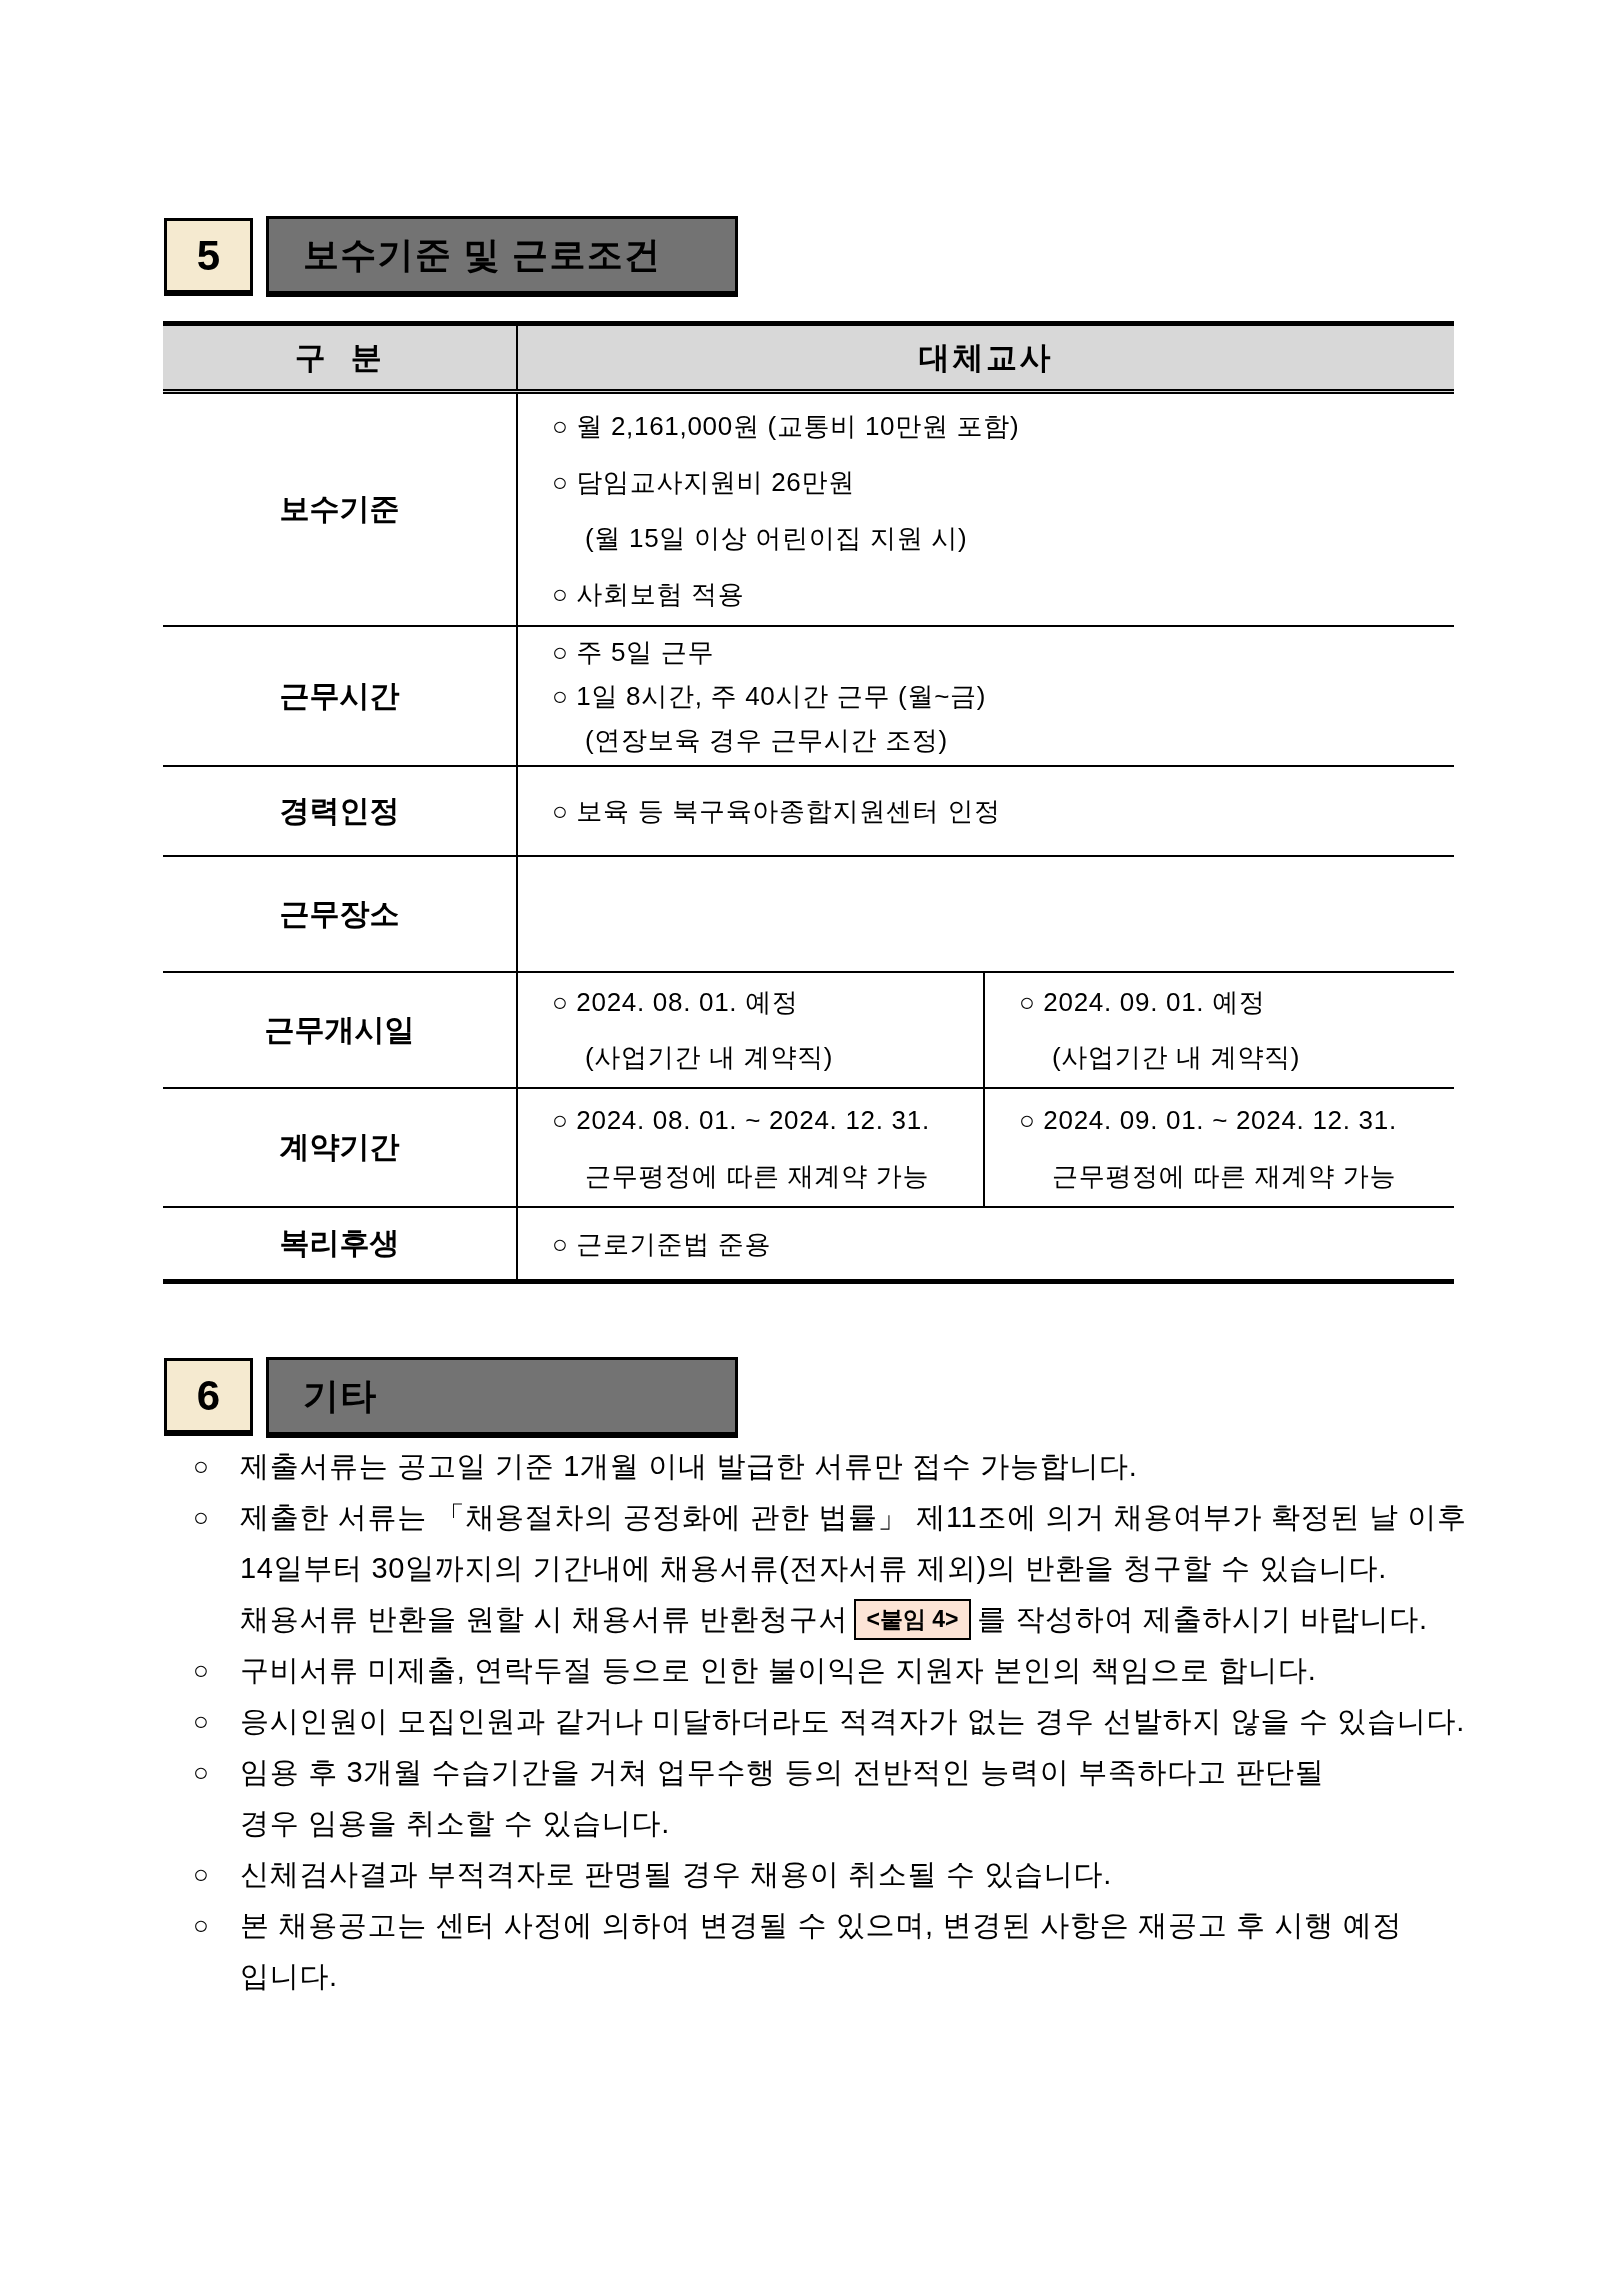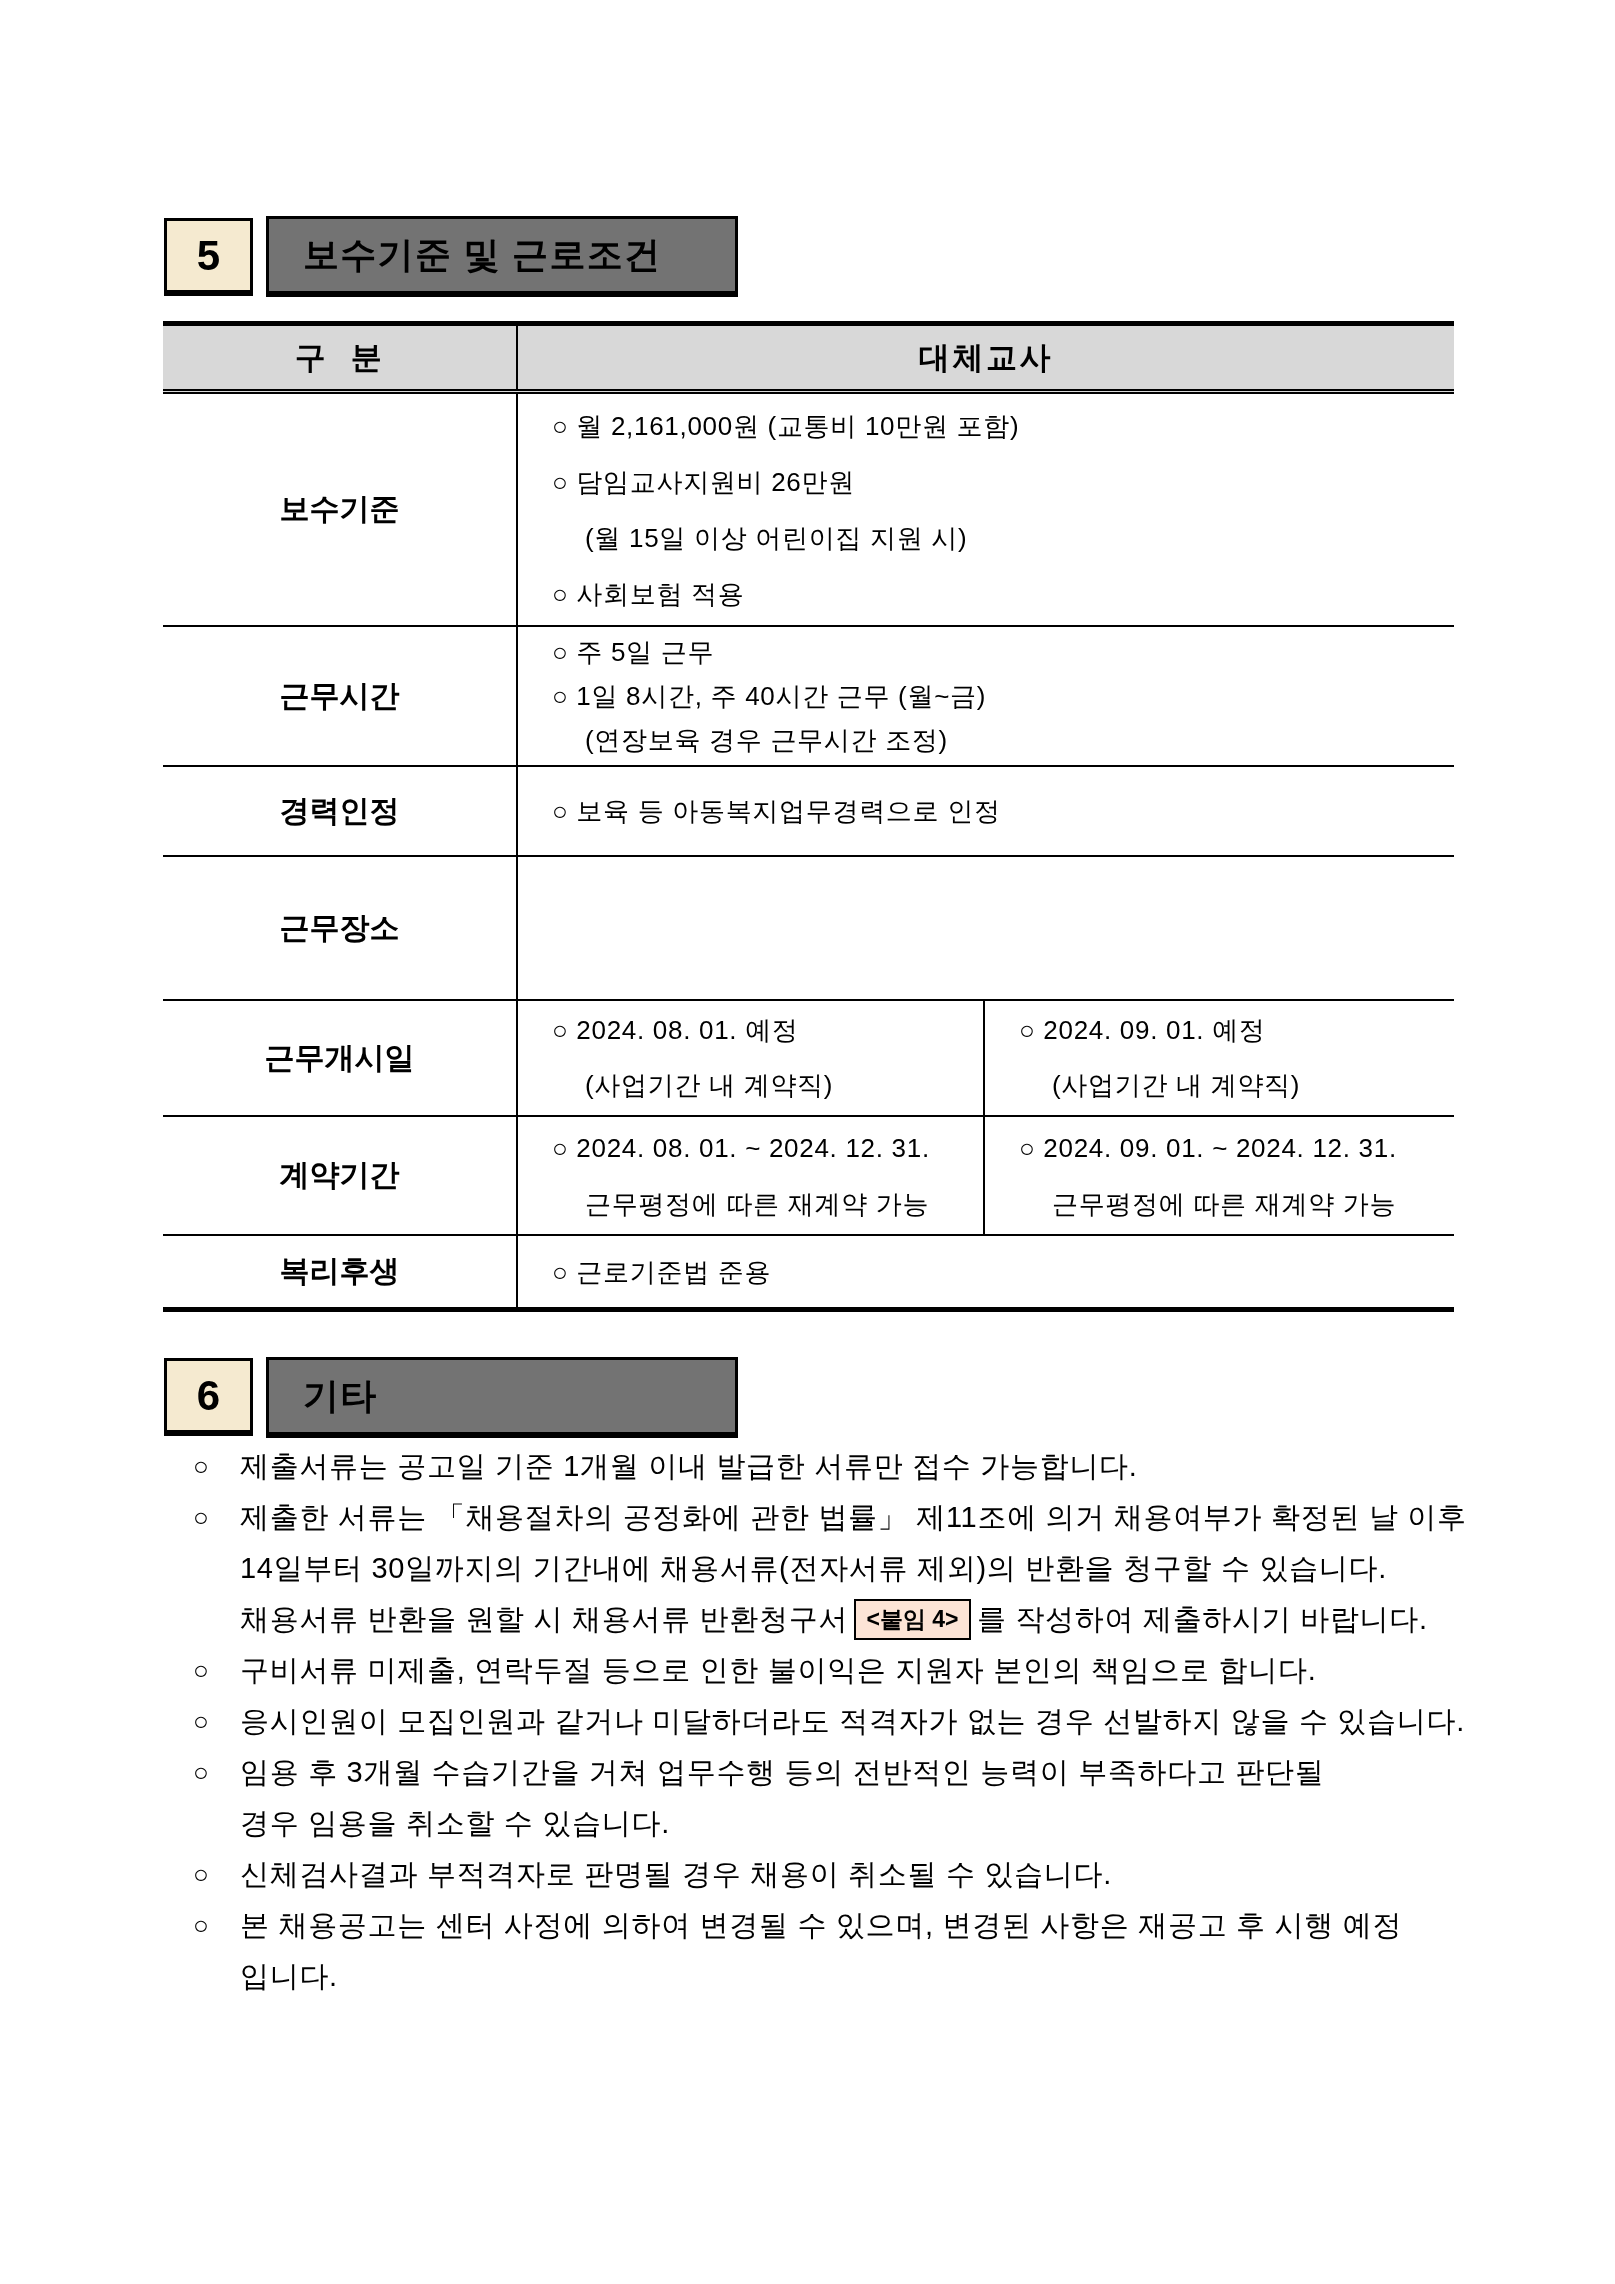--- a/index.html
+++ b/index.html
@@ -100,24 +100,24 @@
         <div class="tlabel">근무시간</div>
         <div class="tcell">
           <div class="tline" style="line-height: 44px;">○ 주 5일 근무</div>
           <div class="tline" style="line-height: 44px;">○ 1일 8시간, 주 40시간 근무 (월~금)</div>
           <div class="tline ind" style="line-height: 44px;">(연장보육 경우 근무시간 조정)</div>
         </div>
       </div>
       <div class="trow" style="height: 90px; grid-template-columns: 355px 935px;">
         <div class="tlabel">경력인정</div>
         <div class="tcell">
-          <div class="tline" style="line-height: 56px;">○ 보육 등 아동복지업무경력으로 인정</div>
+          <div class="tline" style="line-height: 56px;">○ 보육 등 북구육아종합지원센터 인정</div>
         </div>
       </div>
-      <div class="trow" style="height: 144px; grid-template-columns: 355px 935px;">
+      <div class="trow" style="height: 116px; grid-template-columns: 355px 935px;">
         <div class="tlabel">근무장소</div>
       </div>
       <div class="trow" style="height: 116px; grid-template-columns: 355px 467px 468px;">
         <div class="tlabel">근무개시일</div>
         <div class="tcell mid">
           <div class="tline" style="line-height: 55px;">○ 2024. 08. 01. 예정</div>
           <div class="tline ind" style="line-height: 55px;">(사업기간 내 계약직)</div>
         </div>
         <div class="tcell">
           <div class="tline" style="line-height: 55px;">○ 2024. 09. 01. 예정</div>

